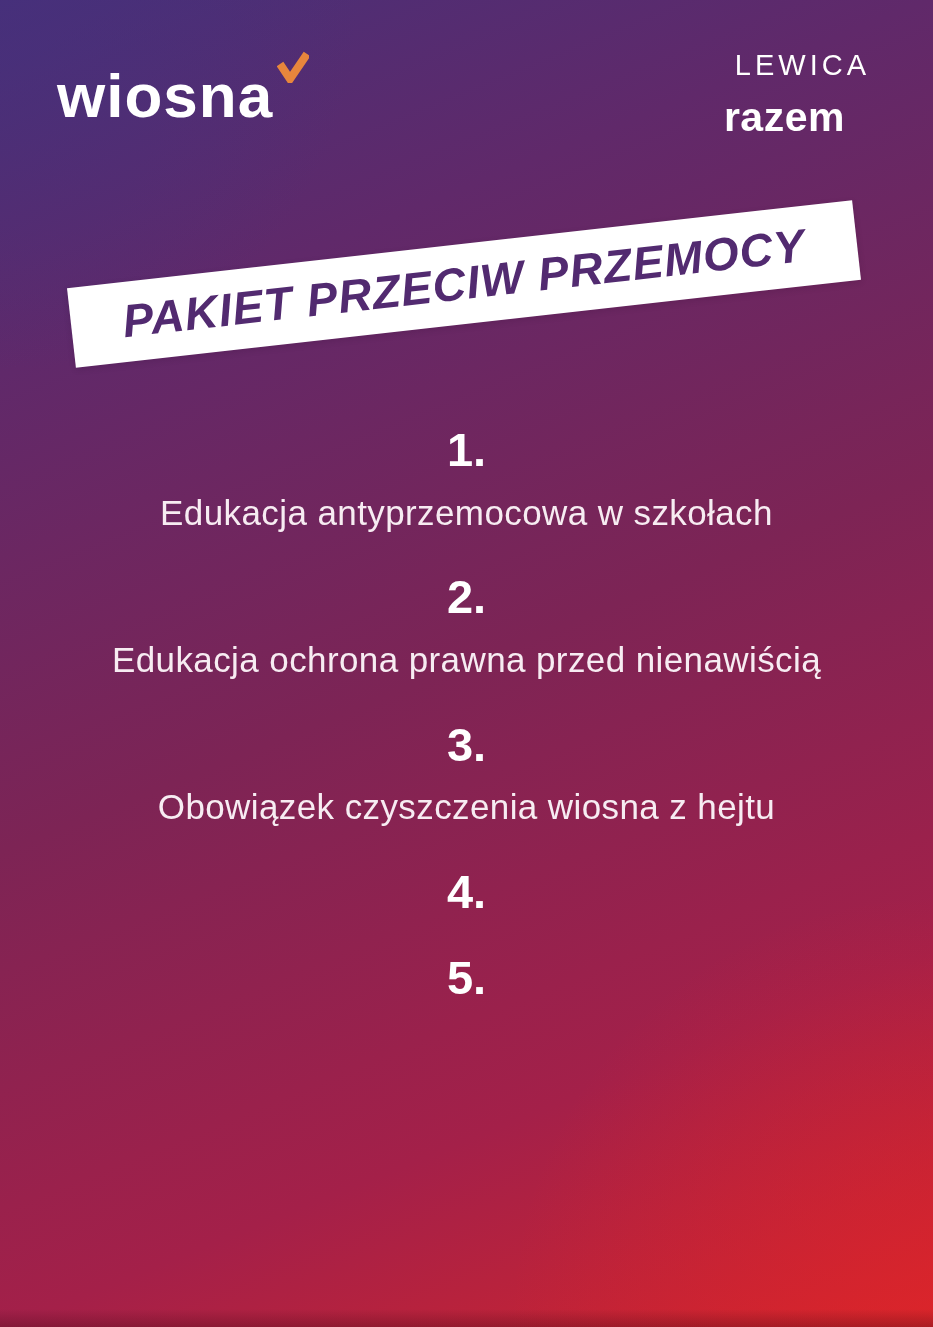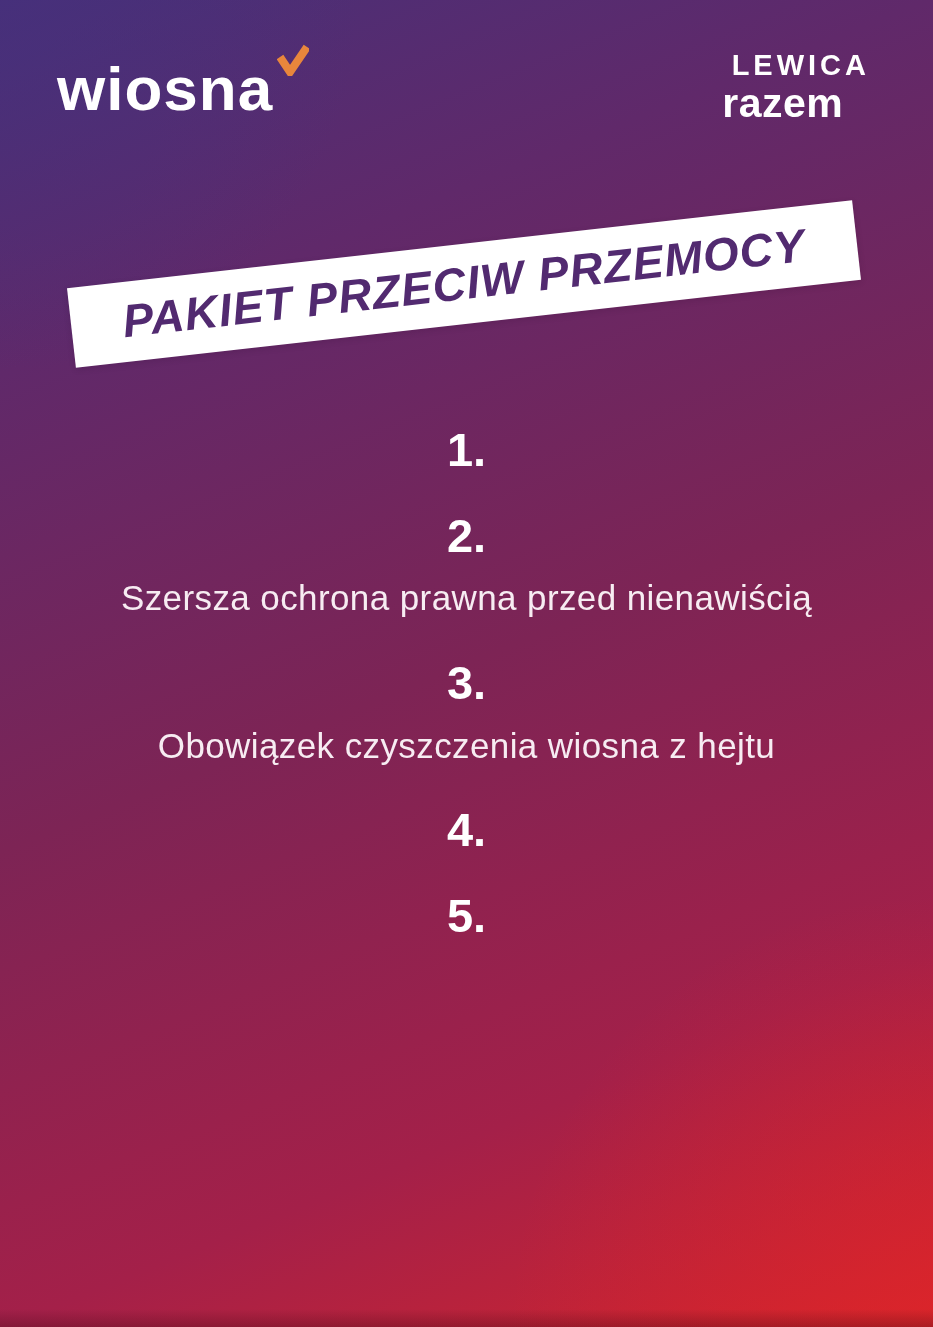--- a/index.html
+++ b/index.html
@@ -28,22 +28,22 @@
     position:relative;
     color:#ffffff;font-size:62px;font-weight:700;letter-spacing:1px;
     padding-right:34px;line-height:1;
   }
   .logo-wiosna .check{
     position:absolute;right:-2px;top:-14px;width:32px;height:32px;
   }
   .logo-lewica{
     text-align:center;color:#ffffff;line-height:1.05;margin-top:-2px;
   }
-  .logo-lewica .l1{font-size:29px;font-weight:700;letter-spacing:4px;margin-left:36px;}
-  .logo-lewica .l2{font-size:41px;font-weight:700;letter-spacing:0.5px;margin-top:2px;}
+  .logo-lewica .l1{font-size:29px;font-weight:400;letter-spacing:4px;margin-left:36px;}
+  .logo-lewica .l2{font-size:41px;font-weight:700;letter-spacing:0.5px;margin-top:16px;}
   .logo-sld{
     color:#ffffff;font-size:51px;font-weight:700;letter-spacing:2px;line-height:1;margin-top:6px;
   }
 
   
   .banner{
     position:absolute;left:69px;top:244px;width:790px;height:80px;
     background:#ffffff;
     transform:rotate(-6.4deg);
     display:flex;align-items:center;justify-content:center;
@@ -93,25 +93,26 @@
   </div>
 
   <div class="banner">
     <span class="banner-title">PAKIET PRZECIW PRZEMOCY</span>
   </div>
 
   <div class="list">
 
     <div class="item">
       <div class="item-number">1.</div>
+      <div class="item-text">Edukacja antyprzemocowa w szkołach</div>
     </div>
 
     <div class="item">
       <div class="item-number">2.</div>
-      <div class="item-text">Szersza ochrona prawna przed nienawiścią</div>
+      <div class="item-text">Edukacja ochrona prawna przed nienawiścią</div>
     </div>
 
     <div class="item">
       <div class="item-number">3.</div>
       <div class="item-text">Obowiązek czyszczenia wiosna z hejtu</div>
     </div>
 
     <div class="item">
       <div class="item-number">4.</div>
     </div>

